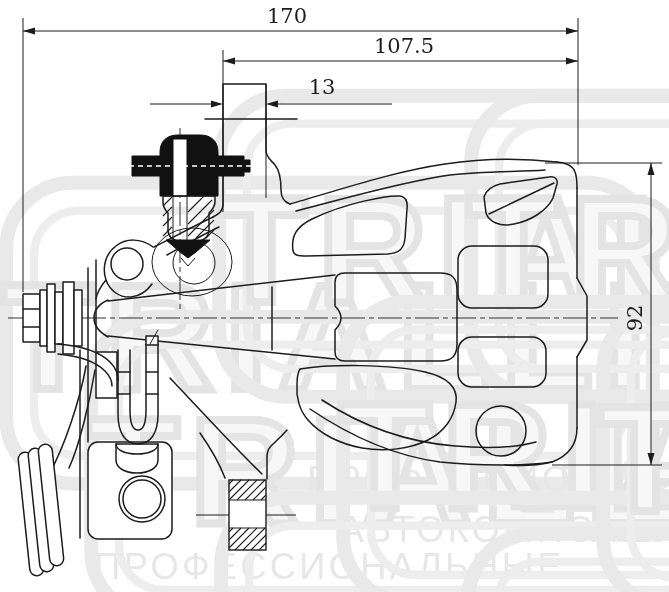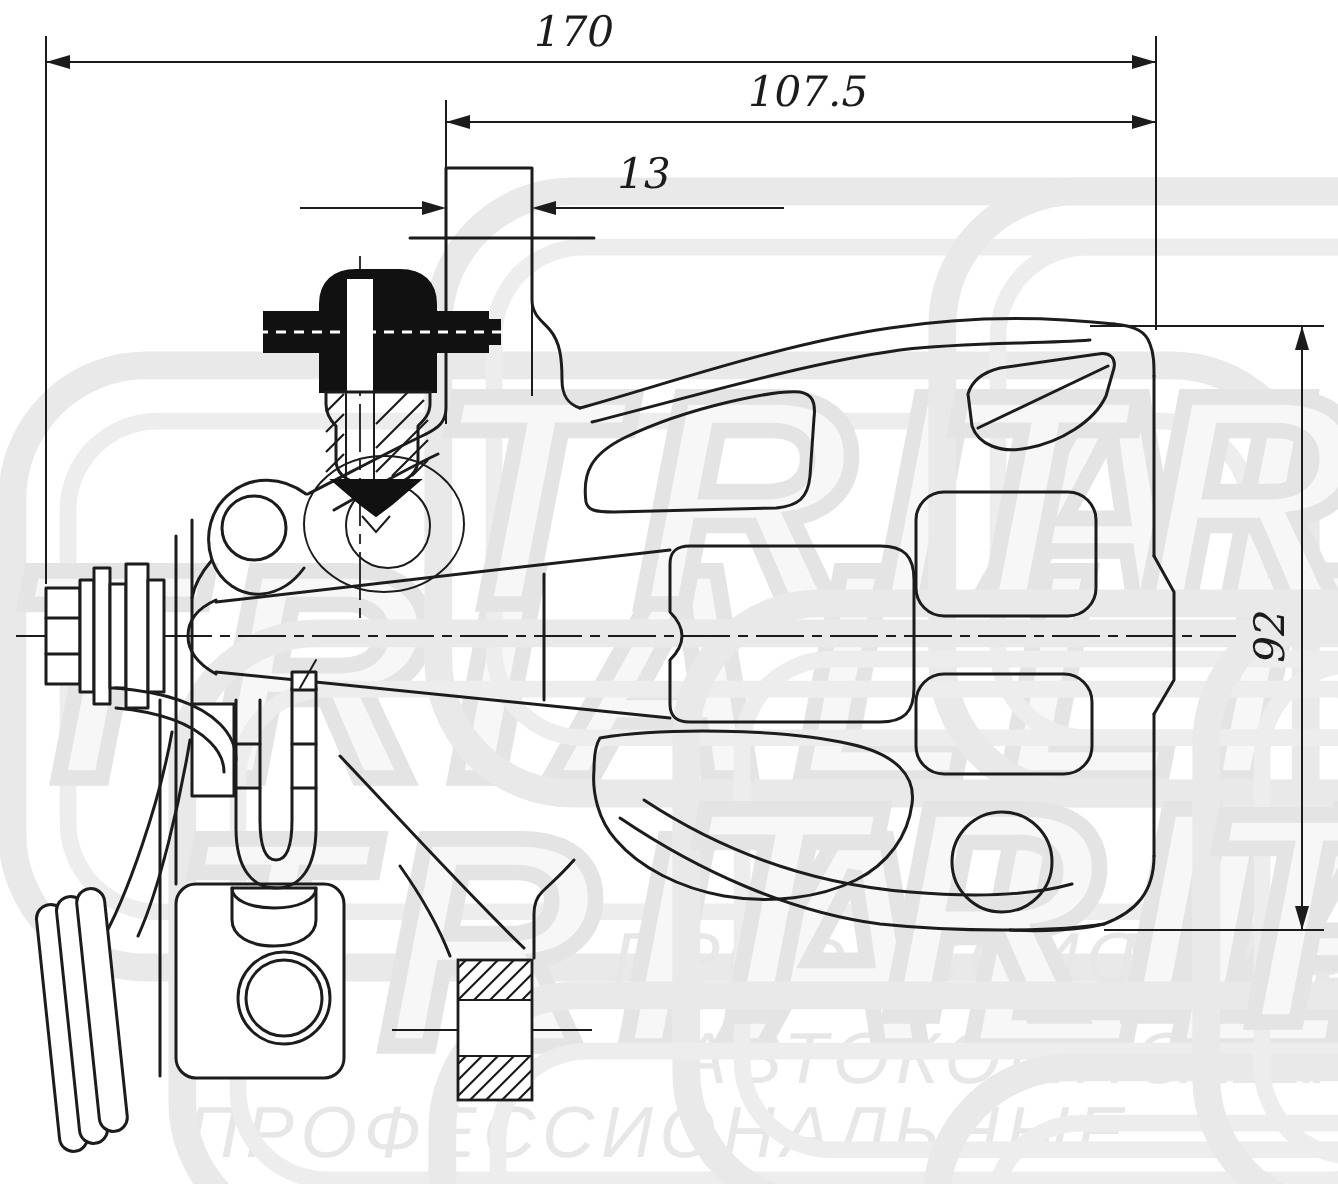--- a/index.html
+++ b/index.html
@@ -1,17 +1,17 @@
 <!DOCTYPE html>
 <html><head>
 <meta charset="utf-8">
 <style>
   html,body{margin:0;padding:0;background:#fff;}
   body{width:669px;height:592px;overflow:hidden;font-family:"Liberation Sans",sans-serif;}
-  .stage{position:relative;width:631px;height:592px;background:#fff;font-style:italic;}
+  .stage{position:relative;width:631px;height:592px;background:#fff;}
   svg{display:block;}
   .dim-text{font-family:"DejaVu Serif",serif;font-size:21px;fill:#1c1c1c;}
   .wm-brand{font-family:"Liberation Sans",sans-serif;font-weight:bold;font-size:27px;letter-spacing:2px;
             fill:#f7f7f7;stroke:#e4e4e4;stroke-width:1.4px;}
   .wm-sub{font-family:"Liberation Sans",sans-serif;font-size:6.5px;letter-spacing:.6px;fill:#e7e7e7;}
   .outline{fill:none;stroke:#1c1c1c;stroke-width:1.5;stroke-linecap:round;stroke-linejoin:round;}
   .thin{fill:none;stroke:#1c1c1c;stroke-width:1;}
   .center{fill:none;stroke:#1c1c1c;stroke-width:.9;stroke-dasharray:24 4 5 4;}
   .hatch{fill:none;stroke:#1c1c1c;stroke-width:1.1;}
   .blackfill{fill:#111;stroke:#111;stroke-width:1;}

